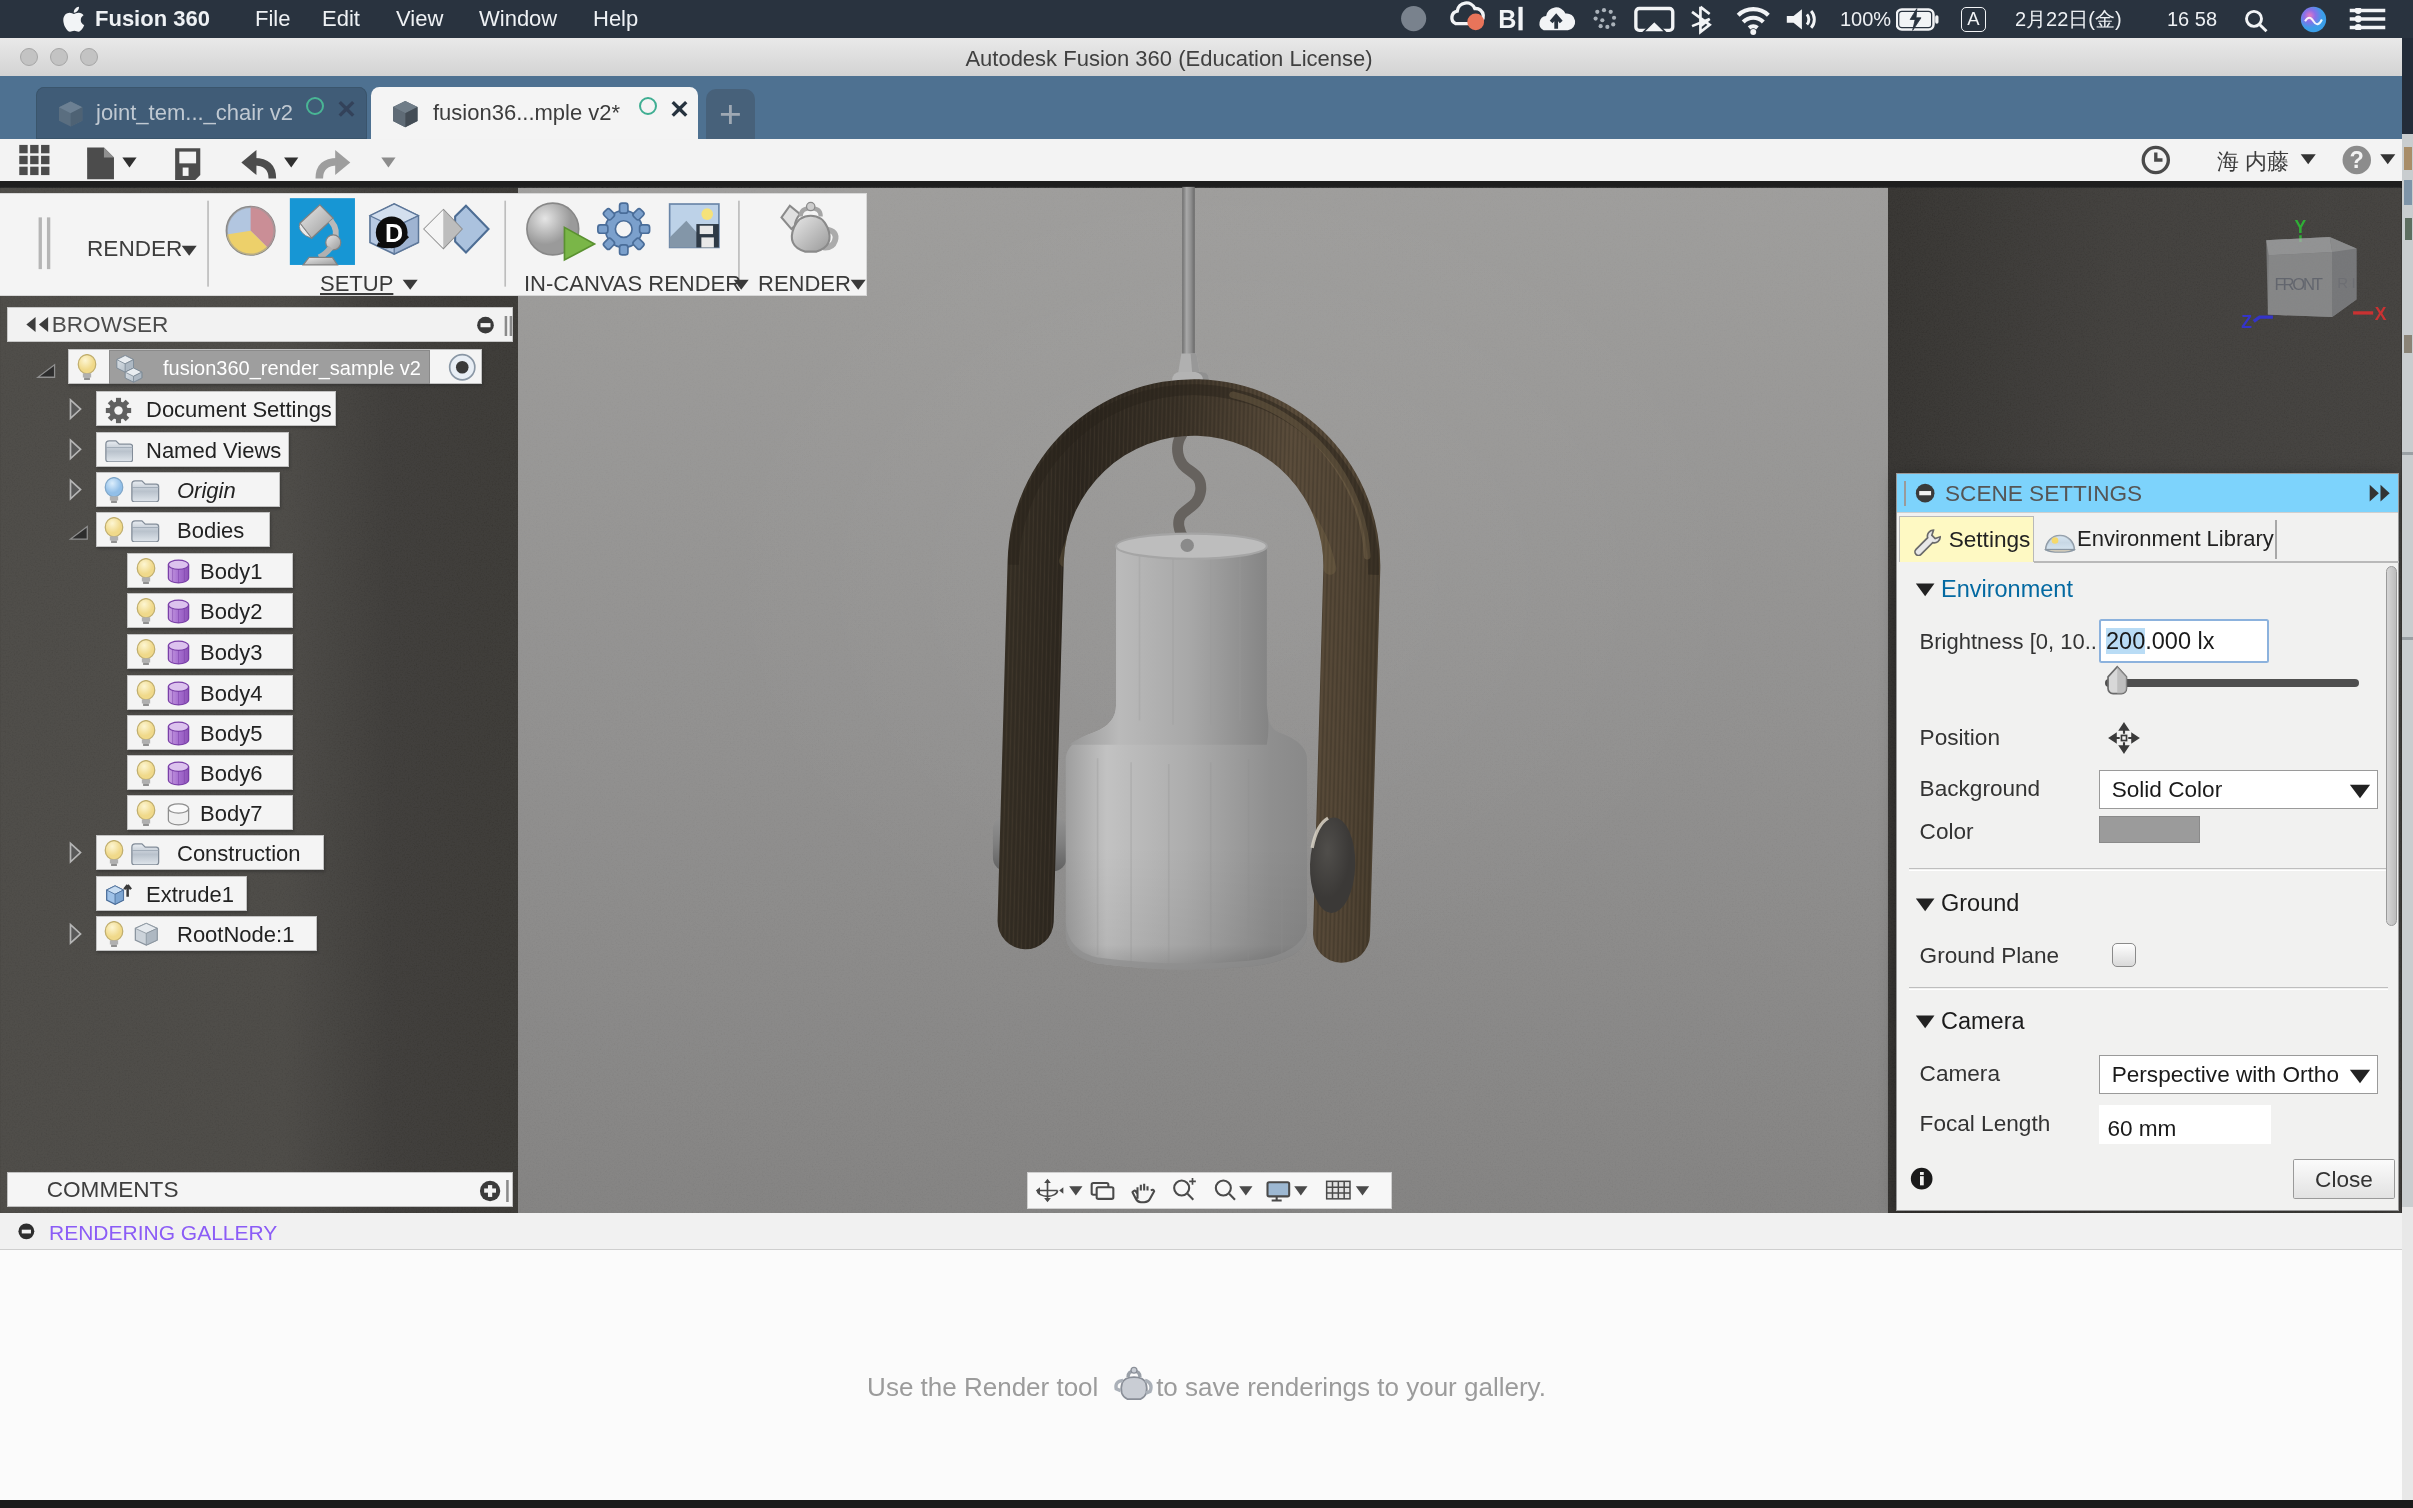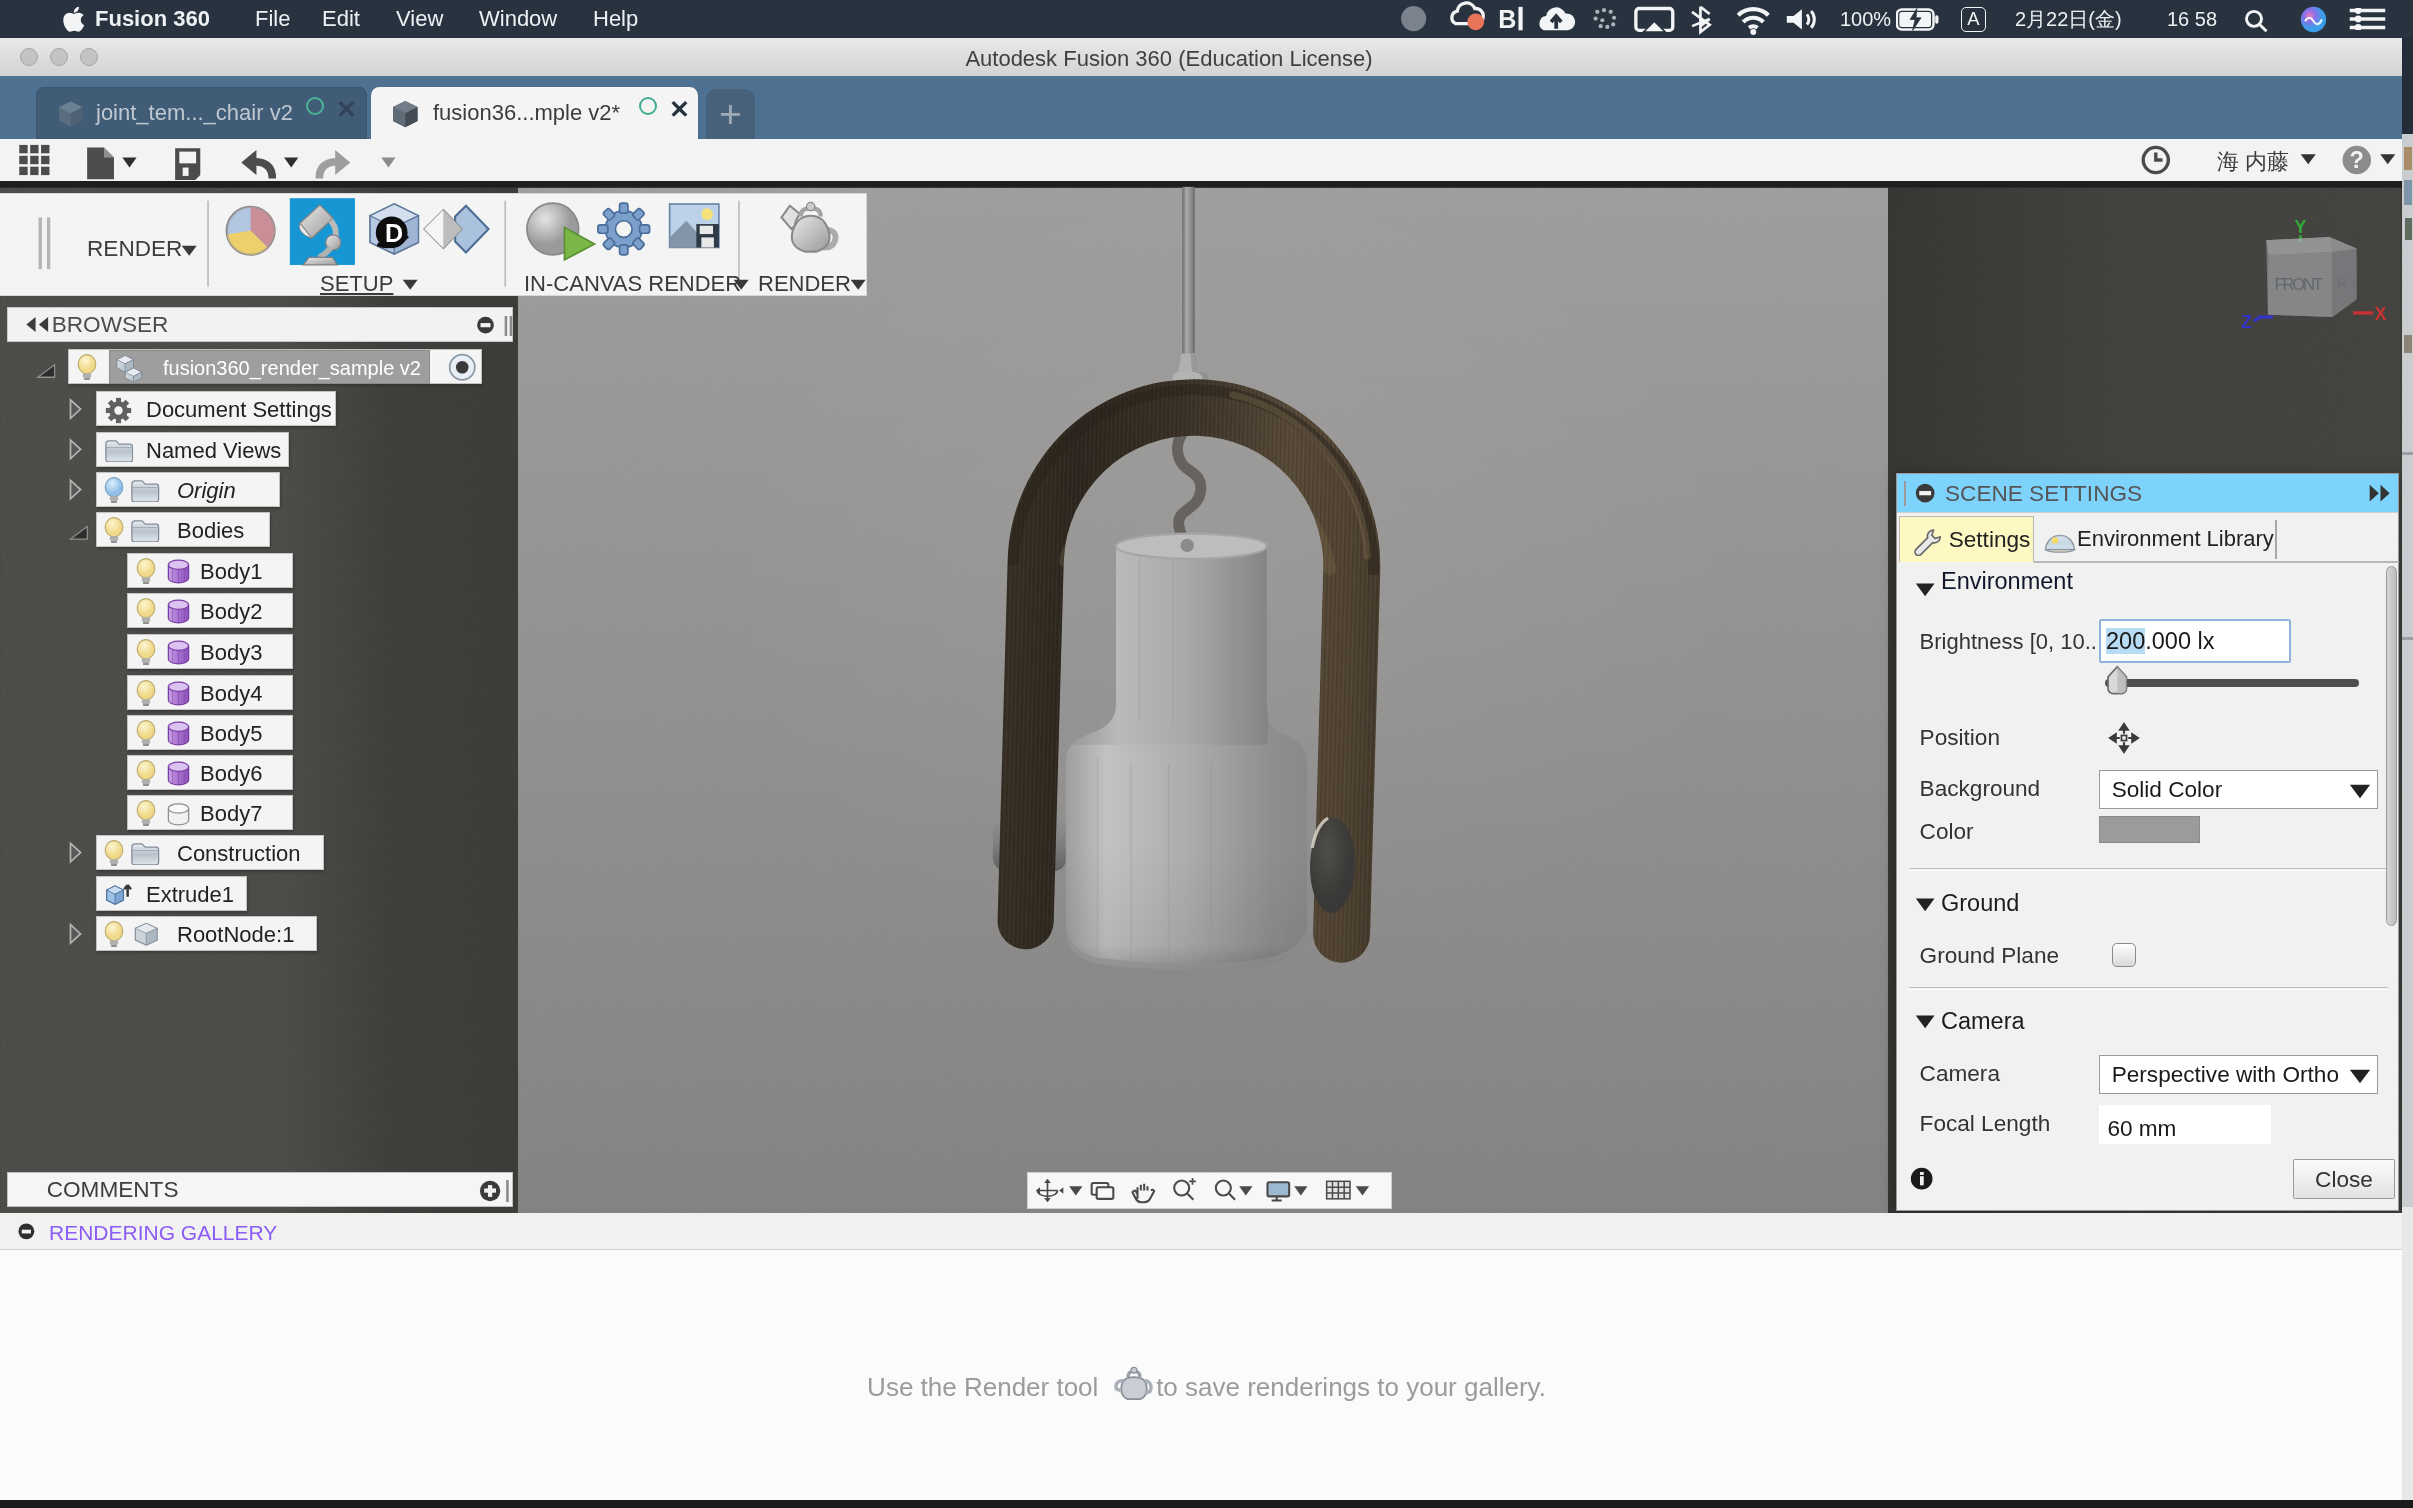--- a/index.html
+++ b/index.html
@@ -775,23 +775,23 @@
         <circle cx="13" cy="15" r="4" fill="#f5d96b"></circle>
         <path d="M2 26 h34 v0 q-4 3 -17 3 t-17 -3 z" fill="#e8dbc0" stroke="#8a97a3" stroke-width="1.5"></path>
       </svg>
       <div class="abs" style="left:180px; top:12.6px; font-size:22px; color:#222;">Environment Library</div>
       <div class="abs" style="left:378px; top:6.7px; width:1.7px; height:39px; background:#a8a8a8;"></div>
     </div>
 
     <svg class="abs" style="left:17.6px; top:107px;" width="22" height="17" viewBox="0 0 26 20">
         <path d="M1 3 h22 l-11 15 z" fill="#222"></path>
       </svg>
-    <div class="abs" style="left:44px; top:94px; font-size:23.5px; color:#0f172a;text-align:center;">Environment</div>
+    <div class="abs" style="left:44px; top:102px; font-size:23.5px; color:#0369a1;text-align:center;">Environment</div>
     <div class="abs" style="left:22.6px; top:155px; width:176px; font-size:22px; color:#333; white-space:nowrap; overflow:hidden;">Brightness [0, 10...</div>
-    <div class="abs" style="left:202px; top:145px; width:192px; height:44px; background:#fff; border:2.5px solid #8cb2dd; border-radius:2.5px;">
+    <div class="abs" style="left:202px; top:145px; width:170px; height:44px; background:#fff; border:2.5px solid #8cb2dd; border-radius:2.5px;">
       <div class="abs" style="left:5px; top:6.7px; font-size:23.5px; color:#1a1a1a;"><span style="background:#b9dcf5;">200</span>.000 lx</div>
     </div>
     <div class="abs" style="left:208px; top:205px; width:254px; height:8.4px; background:#4f4f4f; border-radius:4.2px;"></div>
     <svg class="abs" style="left:206px; top:191px;" width="28.5" height="32" viewBox="0 0 34 38">
       <path d="M17 2 L28 14 L28 28 a6 6 0 0 1 -6 6 L12 34 a6 6 0 0 1 -6 -6 L6 14 Z" fill="#d8d8d8" stroke="#6a6a6a" stroke-width="2"></path>
       <path d="M17 2 L28 14 L28 28 a6 6 0 0 1 -6 6 L17 34 Z" fill="#b5b5b5" stroke="none" opacity="0.7"></path>
     </svg>
     <div class="abs" style="left:22.6px; top:251px; font-size:22.6px; color:#333;">Position</div>
     <svg class="abs" style="left:210px; top:247px;" width="34" height="34" viewBox="0 0 40 40">
       <g stroke="#3a3a3a" stroke-width="3" fill="#3a3a3a">

